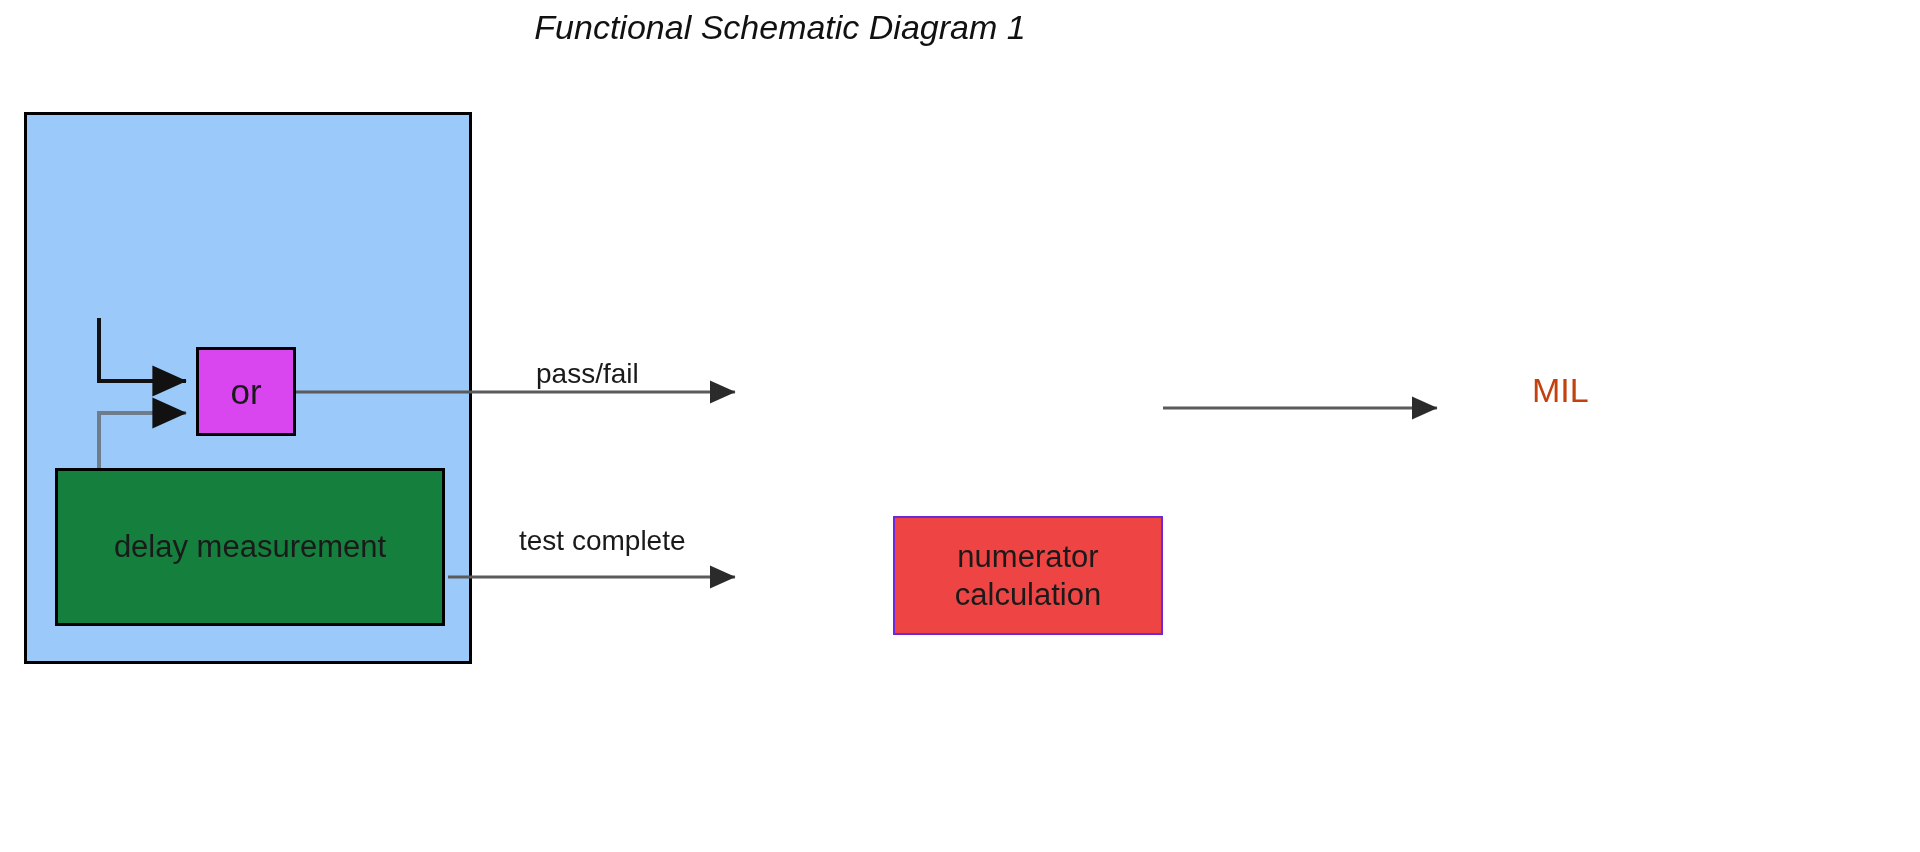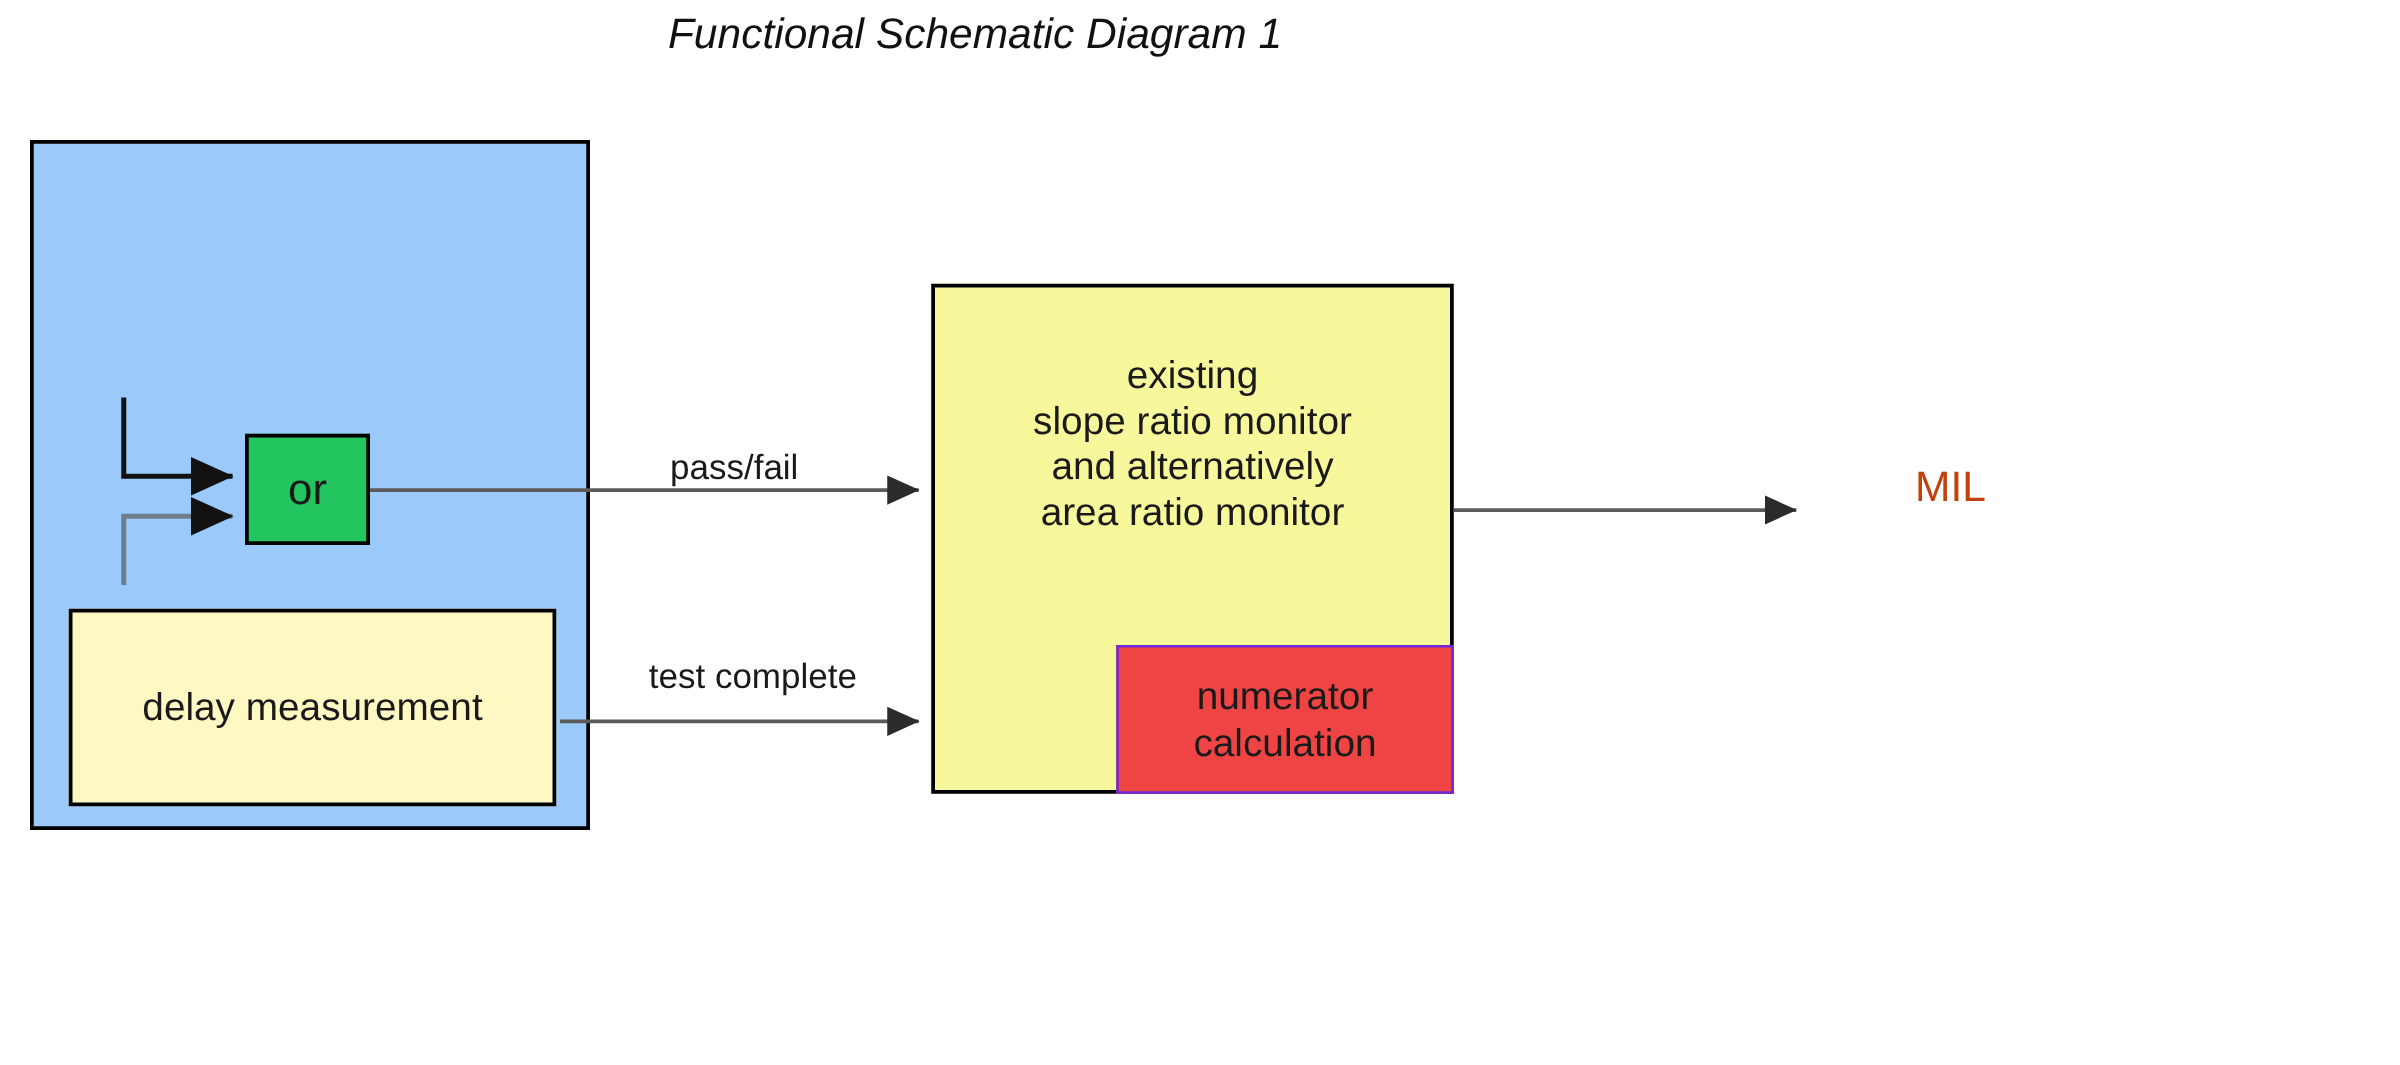--- a/index.html
+++ b/index.html
@@ -70,35 +70,34 @@
     border: 3px solid #000000;
     font-size: 31px;
   }
 
   
   #or-box {
     left: 196px;
     top: 347px;
     width: 100px;
     height: 89px;
-    background: #22c55e;
+    background: #d946ef;
     border: 3px solid #000000;
     font-size: 35px;
   }
 
   
   #delay-measurement-box {
     left: 55px;
     top: 468px;
     width: 390px;
     height: 158px;
-    background: #fef9c3;
-    border: 3px solid #000000;
-    font-size: 31px;
-    margin-top: 19px;
+    background: #15803d;
+    border: 3px solid #000000;
+    font-size: 31px;
   }
 
   
   #existing-monitor-box {
     left: 745px;
     top: 227px;
     width: 418px;
     height: 408px;
     background: #F7F79B;
     border: 3px solid #000000;
@@ -167,26 +166,20 @@
 
 
   <div class="box" id="or-box">
     <span>or</span>
   </div>
 
   <div class="box" id="delay-measurement-box">
     <span>delay measurement</span>
   </div>
 
-  <div class="box" id="existing-monitor-box">
-    <span class="lines">existing
-slope ratio monitor
-and alternatively
-area ratio monitor</span>
-  </div>
 
   <div class="box" id="numerator-calculation-box">
     <span>numerator
 calculation</span>
   </div>
 
   <div id="mil-label">MIL</div>
 
   <div class="edge-label" id="pass-fail-label">pass/fail</div>
   <div class="edge-label" id="test-complete-label">test complete</div>

